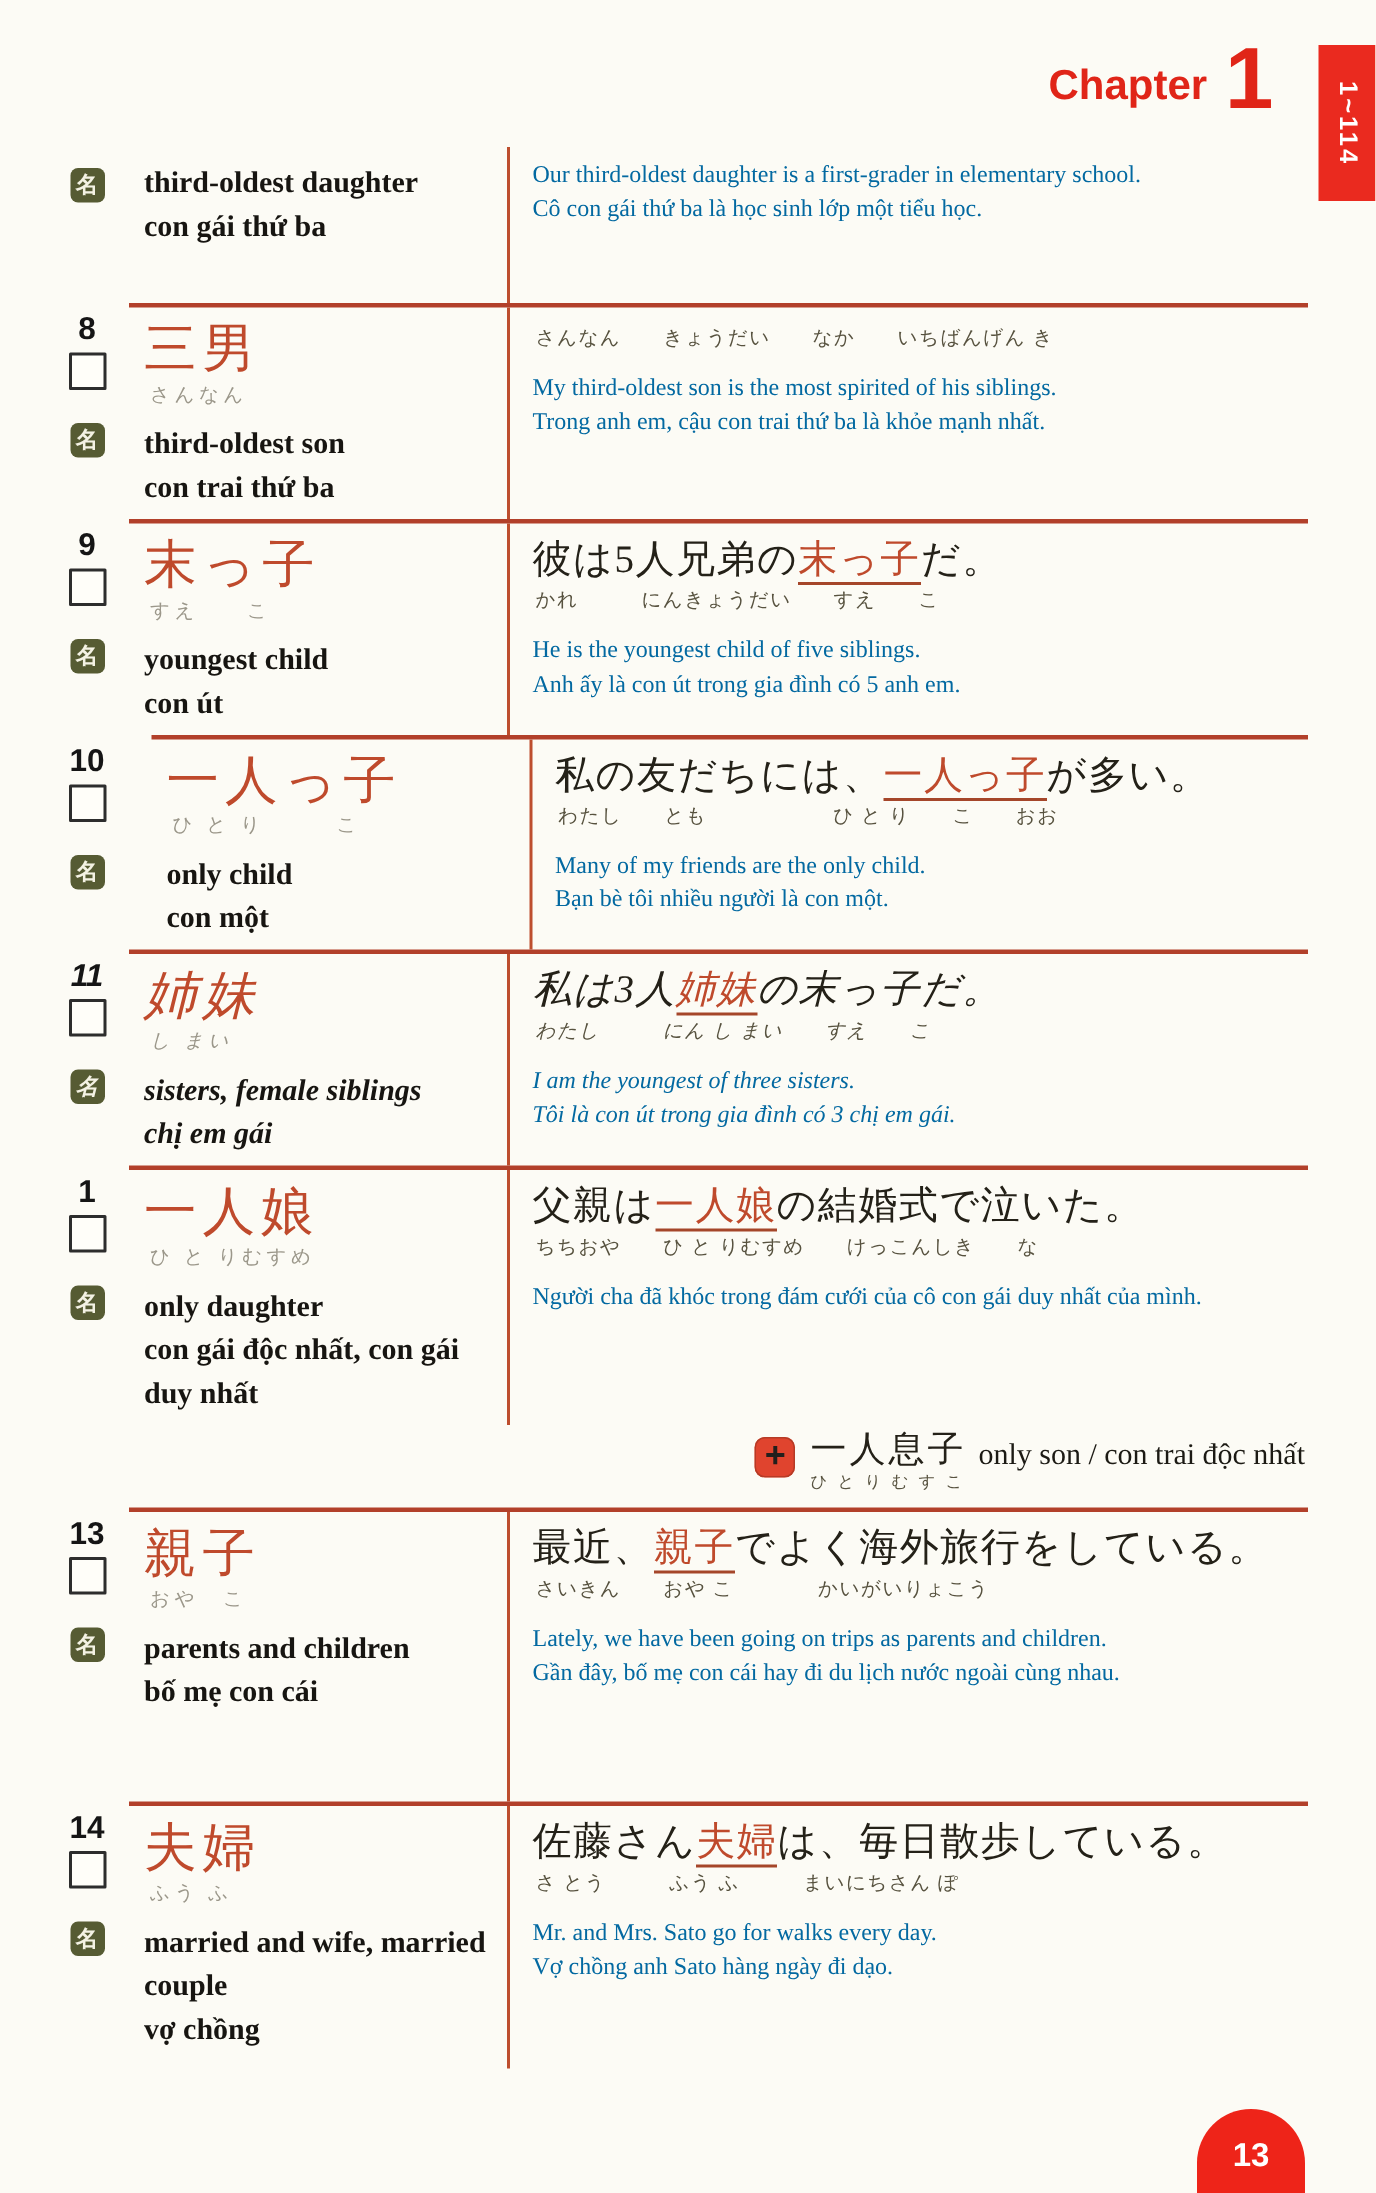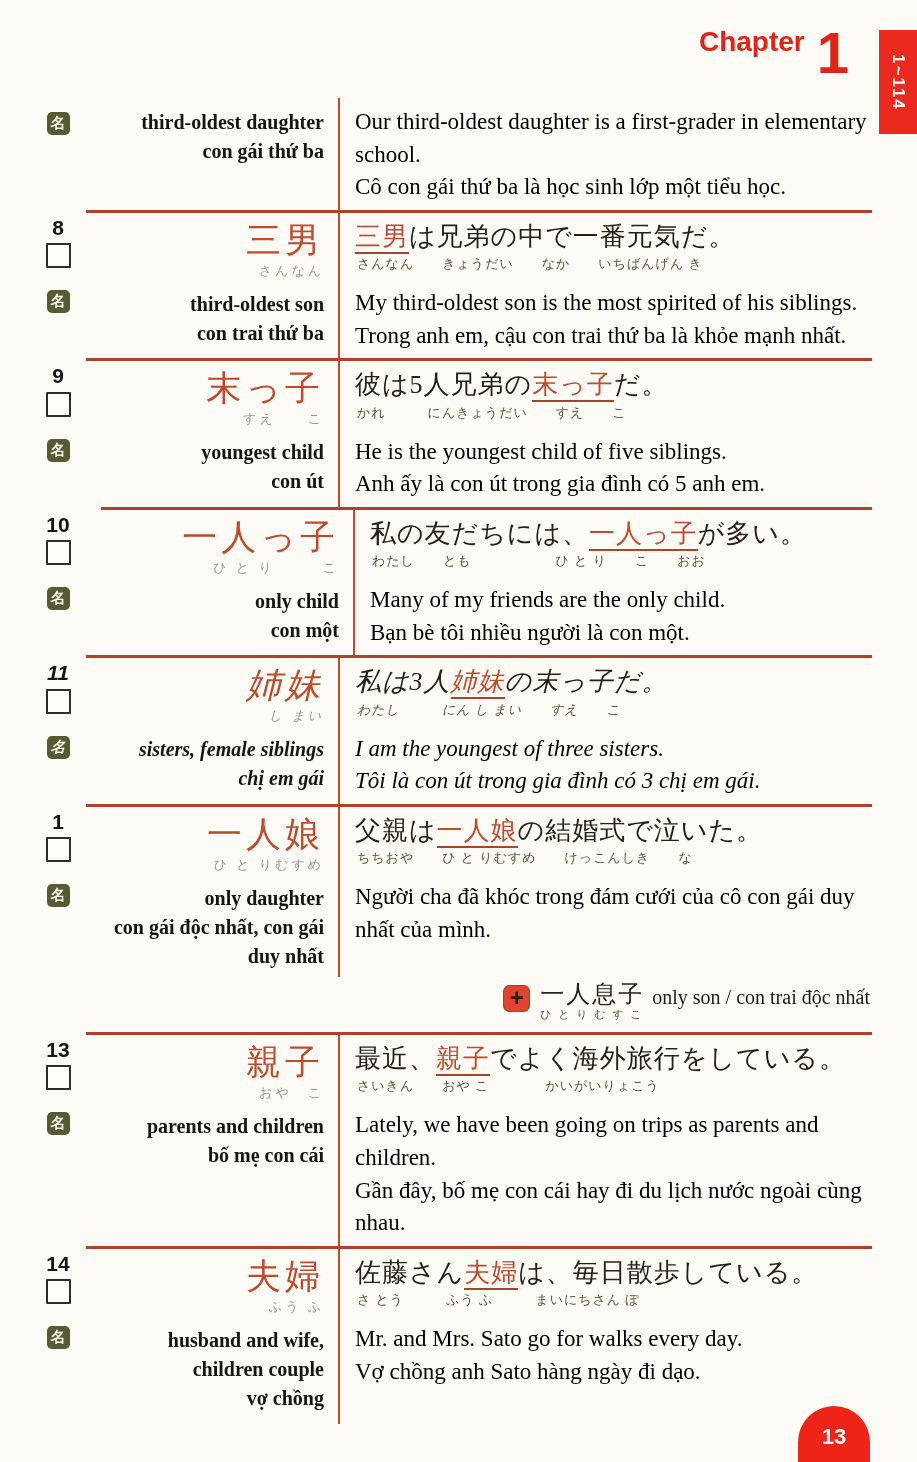--- a/index.html
+++ b/index.html
@@ -5,21 +5,21 @@
   html,body{margin:0;padding:0;}
   body{
     width:917px;height:1462px;position:relative;overflow:hidden;
     background:#fcfbf5;
     font-family:"Liberation Serif","DejaVu Serif",serif;
     color:#1e1c18;
   }
   
   .chapter-head{
     position:absolute;top:28px;right:68px;
-    display:flex;align-items:flex-start;gap:12px;
+    display:flex;align-items:flex-end;gap:12px;
     font-family:"Liberation Sans","DejaVu Sans",sans-serif;
   }
   .chapter-word{color:#e02518;font-size:28px;font-weight:bold;line-height:1;padding-bottom:6px;}
   .chapter-num{color:#e02518;font-size:58px;font-weight:bold;line-height:0.85;}
   .side-tab{
     position:absolute;top:30px;right:0;width:38px;height:104px;
     background:#ea2a1f;color:#fff;
     font-family:"Liberation Sans","DejaVu Sans",sans-serif;
     font-weight:bold;font-size:17px;
     writing-mode:vertical-rl;text-orientation:mixed;
@@ -38,32 +38,32 @@
   .checkbox{width:21px;height:21px;border:2.5px solid #2d2d2d;background:#fffef9;margin-top:4px;border-radius:1px;}
   .pos-icon{
     width:23px;height:23px;margin-top:22px;border-radius:5px;
     background:#565b33;color:#f4f2e4;font-size:15px;font-weight:bold;
     display:flex;align-items:center;justify-content:center;
   }
   .entry.no-num .pos-icon{margin-top:8px;}
   .main{flex:1;display:flex;flex-direction:column;}
   .entry + .entry .main{border-top:3px solid #b2402a;}
   .cols{flex:1;display:flex;}
-  .vocab-col{width:252px;flex:none;padding:8px 14px 6px 10px;box-sizing:border-box;text-align:right;}
+  .vocab-col{width:252px;flex:none;padding:8px 0 6px 10px;box-sizing:border-box;}
   .example-col{flex:1;border-left:2px solid #bd4e2e;padding:8px 4px 6px 15px;box-sizing:border-box;}
   
   .word{font-size:35px;line-height:1.05;color:#bf4a2c;letter-spacing:4px;margin-top:2px;}
   .word-furigana{font-size:13px;color:#9b978a;letter-spacing:3px;margin:2px 0 10px 4px;}
   .meaning-en,.meaning-vi{font-size:20px;font-weight:bold;line-height:1.45;color:#171511;}
   .entry.no-word .meaning-en{margin-top:2px;}
   
   .jp-line{font-size:26px;line-height:1.2;color:#242118;letter-spacing:1px;}
   .jp-target{color:#bf4a2c;border-bottom:2px solid #a5462a;padding-bottom:1px;}
   .jp-furigana{font-size:13px;color:#57523f;margin:3px 0 14px 2px;letter-spacing:1px;}
-  .ex-en,.ex-vi{font-size:23px;line-height:1.42;color:#000000;}
+  .ex-en,.ex-vi{font-size:16px;line-height:1.42;color:#0369a1;}
   
   .note-row{display:none;justify-content:flex-end;align-items:flex-start;padding:4px 2px 10px 0;}
   .entry.has-note .note-row{display:flex;}
   .plus-icon{
     width:27px;height:27px;flex:none;border-radius:7px;margin:4px 10px 0 0;
     background:#e0442e;color:#231f1c;font-weight:bold;font-size:24px;line-height:25px;
     text-align:center;font-family:"Liberation Sans","DejaVu Sans",sans-serif;
     box-shadow:0 0 0 1px #b53b26 inset;
   }
   .note-word-wrap{text-align:left;margin-right:8px;}
@@ -127,21 +127,20 @@
     </div>
     <div class="main">
       <div class="cols">
         <div class="vocab-col">
           <div class="word">三男</div>
           <div class="word-furigana">さんなん</div>
           <div class="meaning-en">third-oldest son</div>
           <div class="meaning-vi">con trai thứ ba</div>
         </div>
         <div class="example-col">
-          <div class="jp-line"><span class="jp-pre"></span><span class="jp-target">三男</span><span class="jp-post">は兄弟の中で一番元気だ。</span></div>
           <div class="jp-furigana">さんなん　　きょうだい　　なか　　いちばんげん き</div>
           <div class="ex-en">My third-oldest son is the most spirited of his siblings.</div>
           <div class="ex-vi">Trong anh em, cậu con trai thứ ba là khỏe mạnh nhất.</div>
         </div>
       </div>
 
     </div>
   </div>
     <div class="entry">
     <div class="num-col">
@@ -273,21 +272,21 @@
     <div class="num-col">
       <div class="entry-number">14</div>
       <div class="checkbox"></div>
       <div class="pos-icon">名</div>
     </div>
     <div class="main">
       <div class="cols">
         <div class="vocab-col">
           <div class="word">夫婦</div>
           <div class="word-furigana">ふう ふ</div>
-          <div class="meaning-en">husband and wife, children couple</div>
+          <div class="meaning-en">married and wife, married couple</div>
           <div class="meaning-vi">vợ chồng</div>
         </div>
         <div class="example-col">
           <div class="jp-line"><span class="jp-pre">佐藤さん</span><span class="jp-target">夫婦</span><span class="jp-post">は、毎日散歩している。</span></div>
           <div class="jp-furigana">さ とう　　　ふう ふ　　　まいにちさん ぽ</div>
           <div class="ex-en">Mr. and Mrs. Sato go for walks every day.</div>
           <div class="ex-vi">Vợ chồng anh Sato hàng ngày đi dạo.</div>
         </div>
       </div>
 

